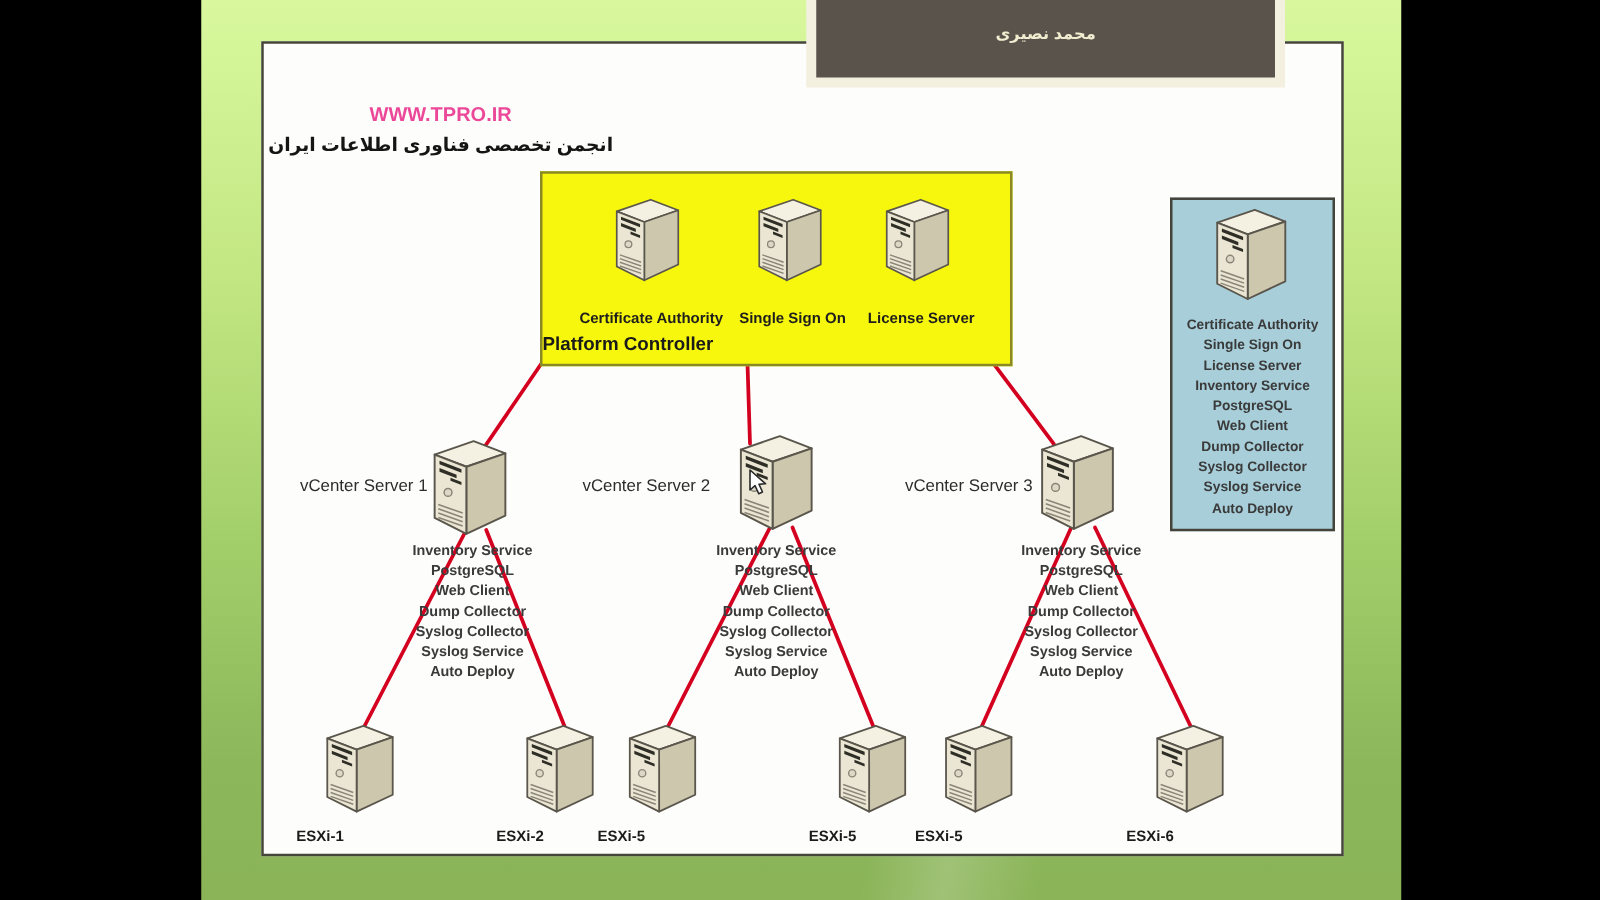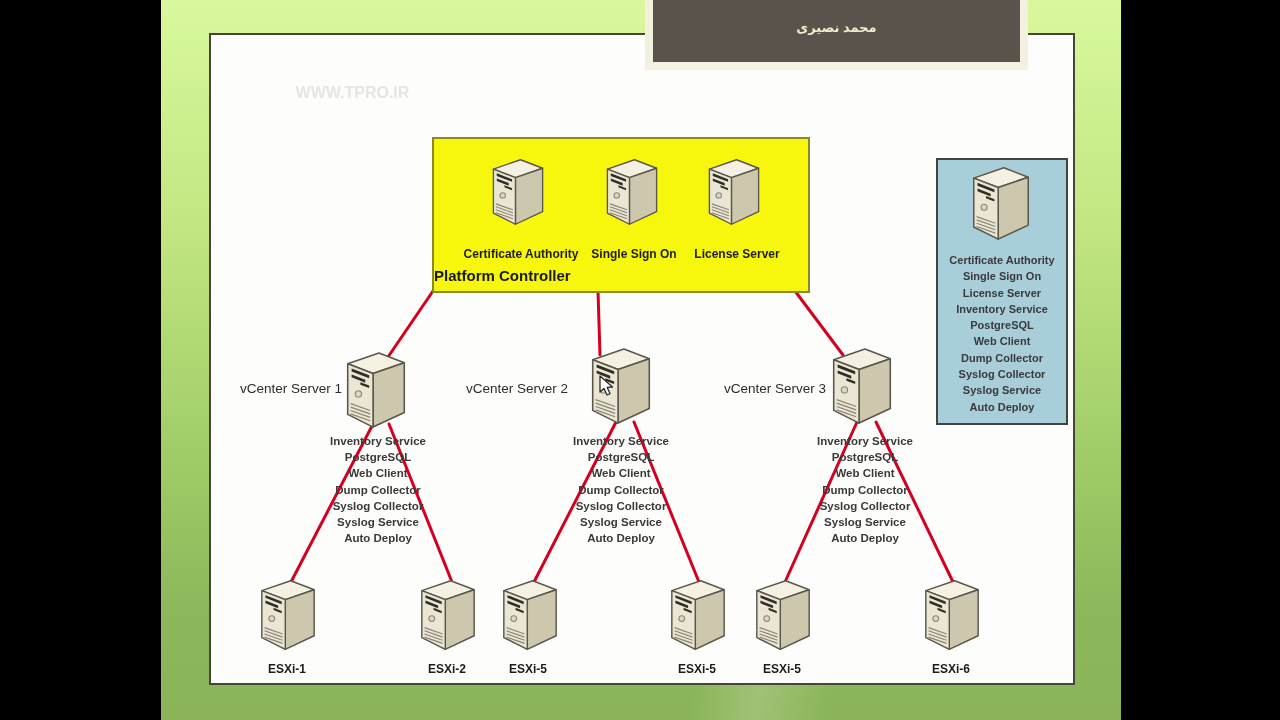--- a/index.html
+++ b/index.html
@@ -14,41 +14,41 @@
   .panel{position:absolute;left:209px;top:33px;width:862px;height:648px;
          background:#fdfdfb;border:2px solid #46453a;}
   
   .banner{position:absolute;left:645px;top:-12px;width:383px;height:82px;
           background:#f3f0df;padding:0;box-sizing:border-box;z-index:30;}
   .banner-inner{position:absolute;left:8px;top:4px;right:8px;bottom:8px;background:#59534b;
           display:flex;flex-direction:column;justify-content:center;align-items:center;gap:4px;}
   .banner-line{color:#f2ecd0;font-weight:bold;font-size:13px;direction:rtl;white-space:nowrap;}
   
   .site-title{position:absolute;left:215px;top:84px;width:275px;text-align:center;
-          font-size:16px;font-weight:bold;color:#e5e5e5;z-index:5;}
+          font-size:16px;font-weight:bold;color:#ec4899;z-index:5;}
   .org-title{position:absolute;left:200px;top:107px;width:305px;text-align:center;
           font-size:15px;font-weight:bold;color:#151515;direction:rtl;z-index:5;}
   
   .pc-box{position:absolute;left:432px;top:137px;width:374px;height:152px;
           background:#f7f70e;border:2px solid #8a8a24;z-index:6;}
   .pc-label{position:absolute;top:108px;text-align:center;font-size:12px;font-weight:bold;color:#1e1e1e;}
   .pc-title{position:absolute;left:0;top:128px;width:100%;
           font-size:15px;font-weight:bold;color:#1a1a1a;}
   
   .emb-title{position:absolute;left:954px;top:108px;width:92px;text-align:center;
           font-size:12px;font-weight:bold;color:#1e1e1e;line-height:16px;z-index:5;}
   .emb-box{position:absolute;left:936px;top:158px;width:128px;height:263px;
           background:#a7ced9;border:2px solid #45443b;z-index:6;}
   .emb-services{position:absolute;left:0;top:92px;width:100%;text-align:center;
           font-size:11px;font-weight:bold;color:#3a3a3a;line-height:16.3px;white-space:nowrap;}
   
   .vc-label{position:absolute;width:130px;text-align:center;font-size:13.5px;color:#2c2c2c;z-index:7;}
   .svc-list{position:absolute;width:160px;text-align:center;font-size:11.5px;font-weight:bold;
           color:#3a3a3a;line-height:16.2px;z-index:7;white-space:nowrap;}
-  .esxi-label{position:absolute;top:662px;width:100px;text-align:center;
+  .esxi-label{position:absolute;top:662px;width:100px;
           font-size:12px;font-weight:bold;color:#1c1c1c;z-index:7;}
   .icon{position:absolute;z-index:8;}
   
   #lines{position:absolute;left:0;top:0;width:1280px;height:720px;z-index:4;pointer-events:none;}
   #cursor{position:absolute;left:598px;top:375px;z-index:40;}
 </style>
 </head>
 <body>
 
 <div id="stage">
@@ -93,20 +93,21 @@
     </g>
   </svg>
 
   <div class="banner">
     <div class="banner-inner">
       <div class="banner-line">محمد نصیری</div>
     </div>
   </div>
 
   <div class="site-title">WWW.TPRO.IR</div>
+  <div class="org-title">انجمن تخصصی فناوری اطلاعات ایران</div>
 
   <div class="pc-box">
     <svg class="icon" style="left:56px;top:18px" width="56" height="70" viewBox="0 0 66 82">
         <use href="#srv"></use>
       </svg>
     <svg class="icon" style="left:170px;top:18px" width="56" height="70" viewBox="0 0 66 82">
         <use href="#srv"></use>
       </svg>
     <svg class="icon" style="left:272px;top:18px" width="56" height="70" viewBox="0 0 66 82">
         <use href="#srv"></use>

